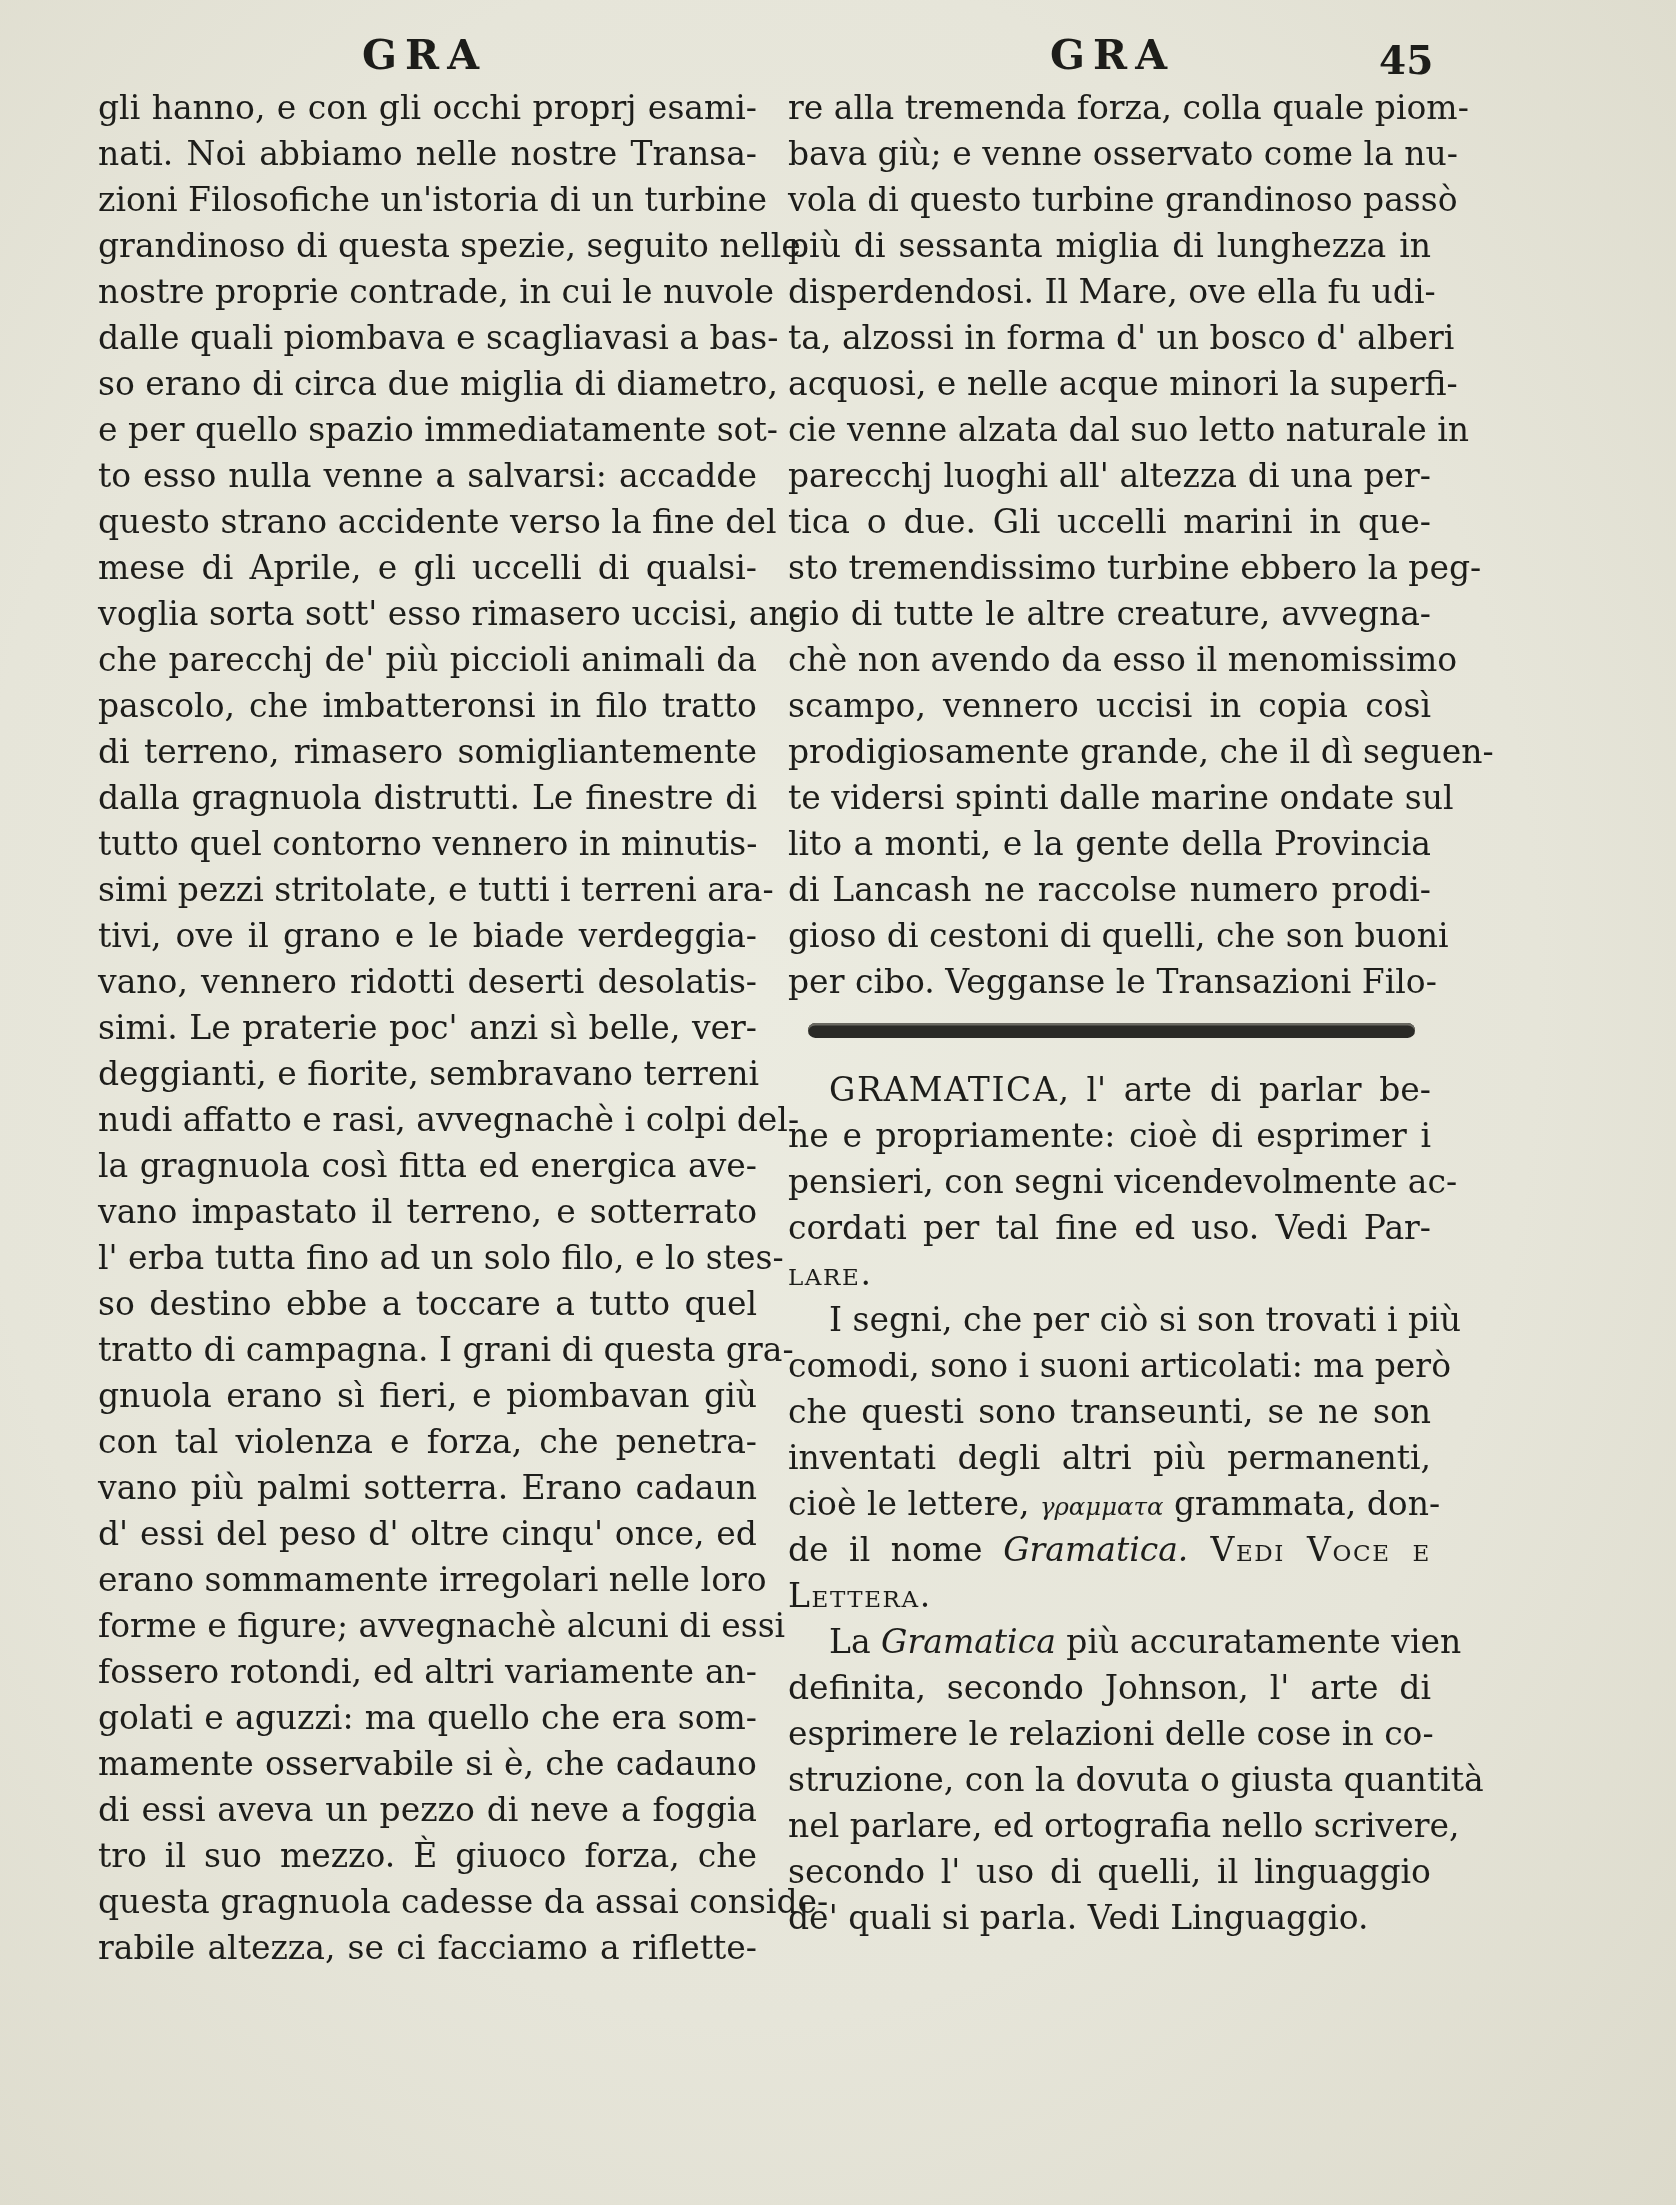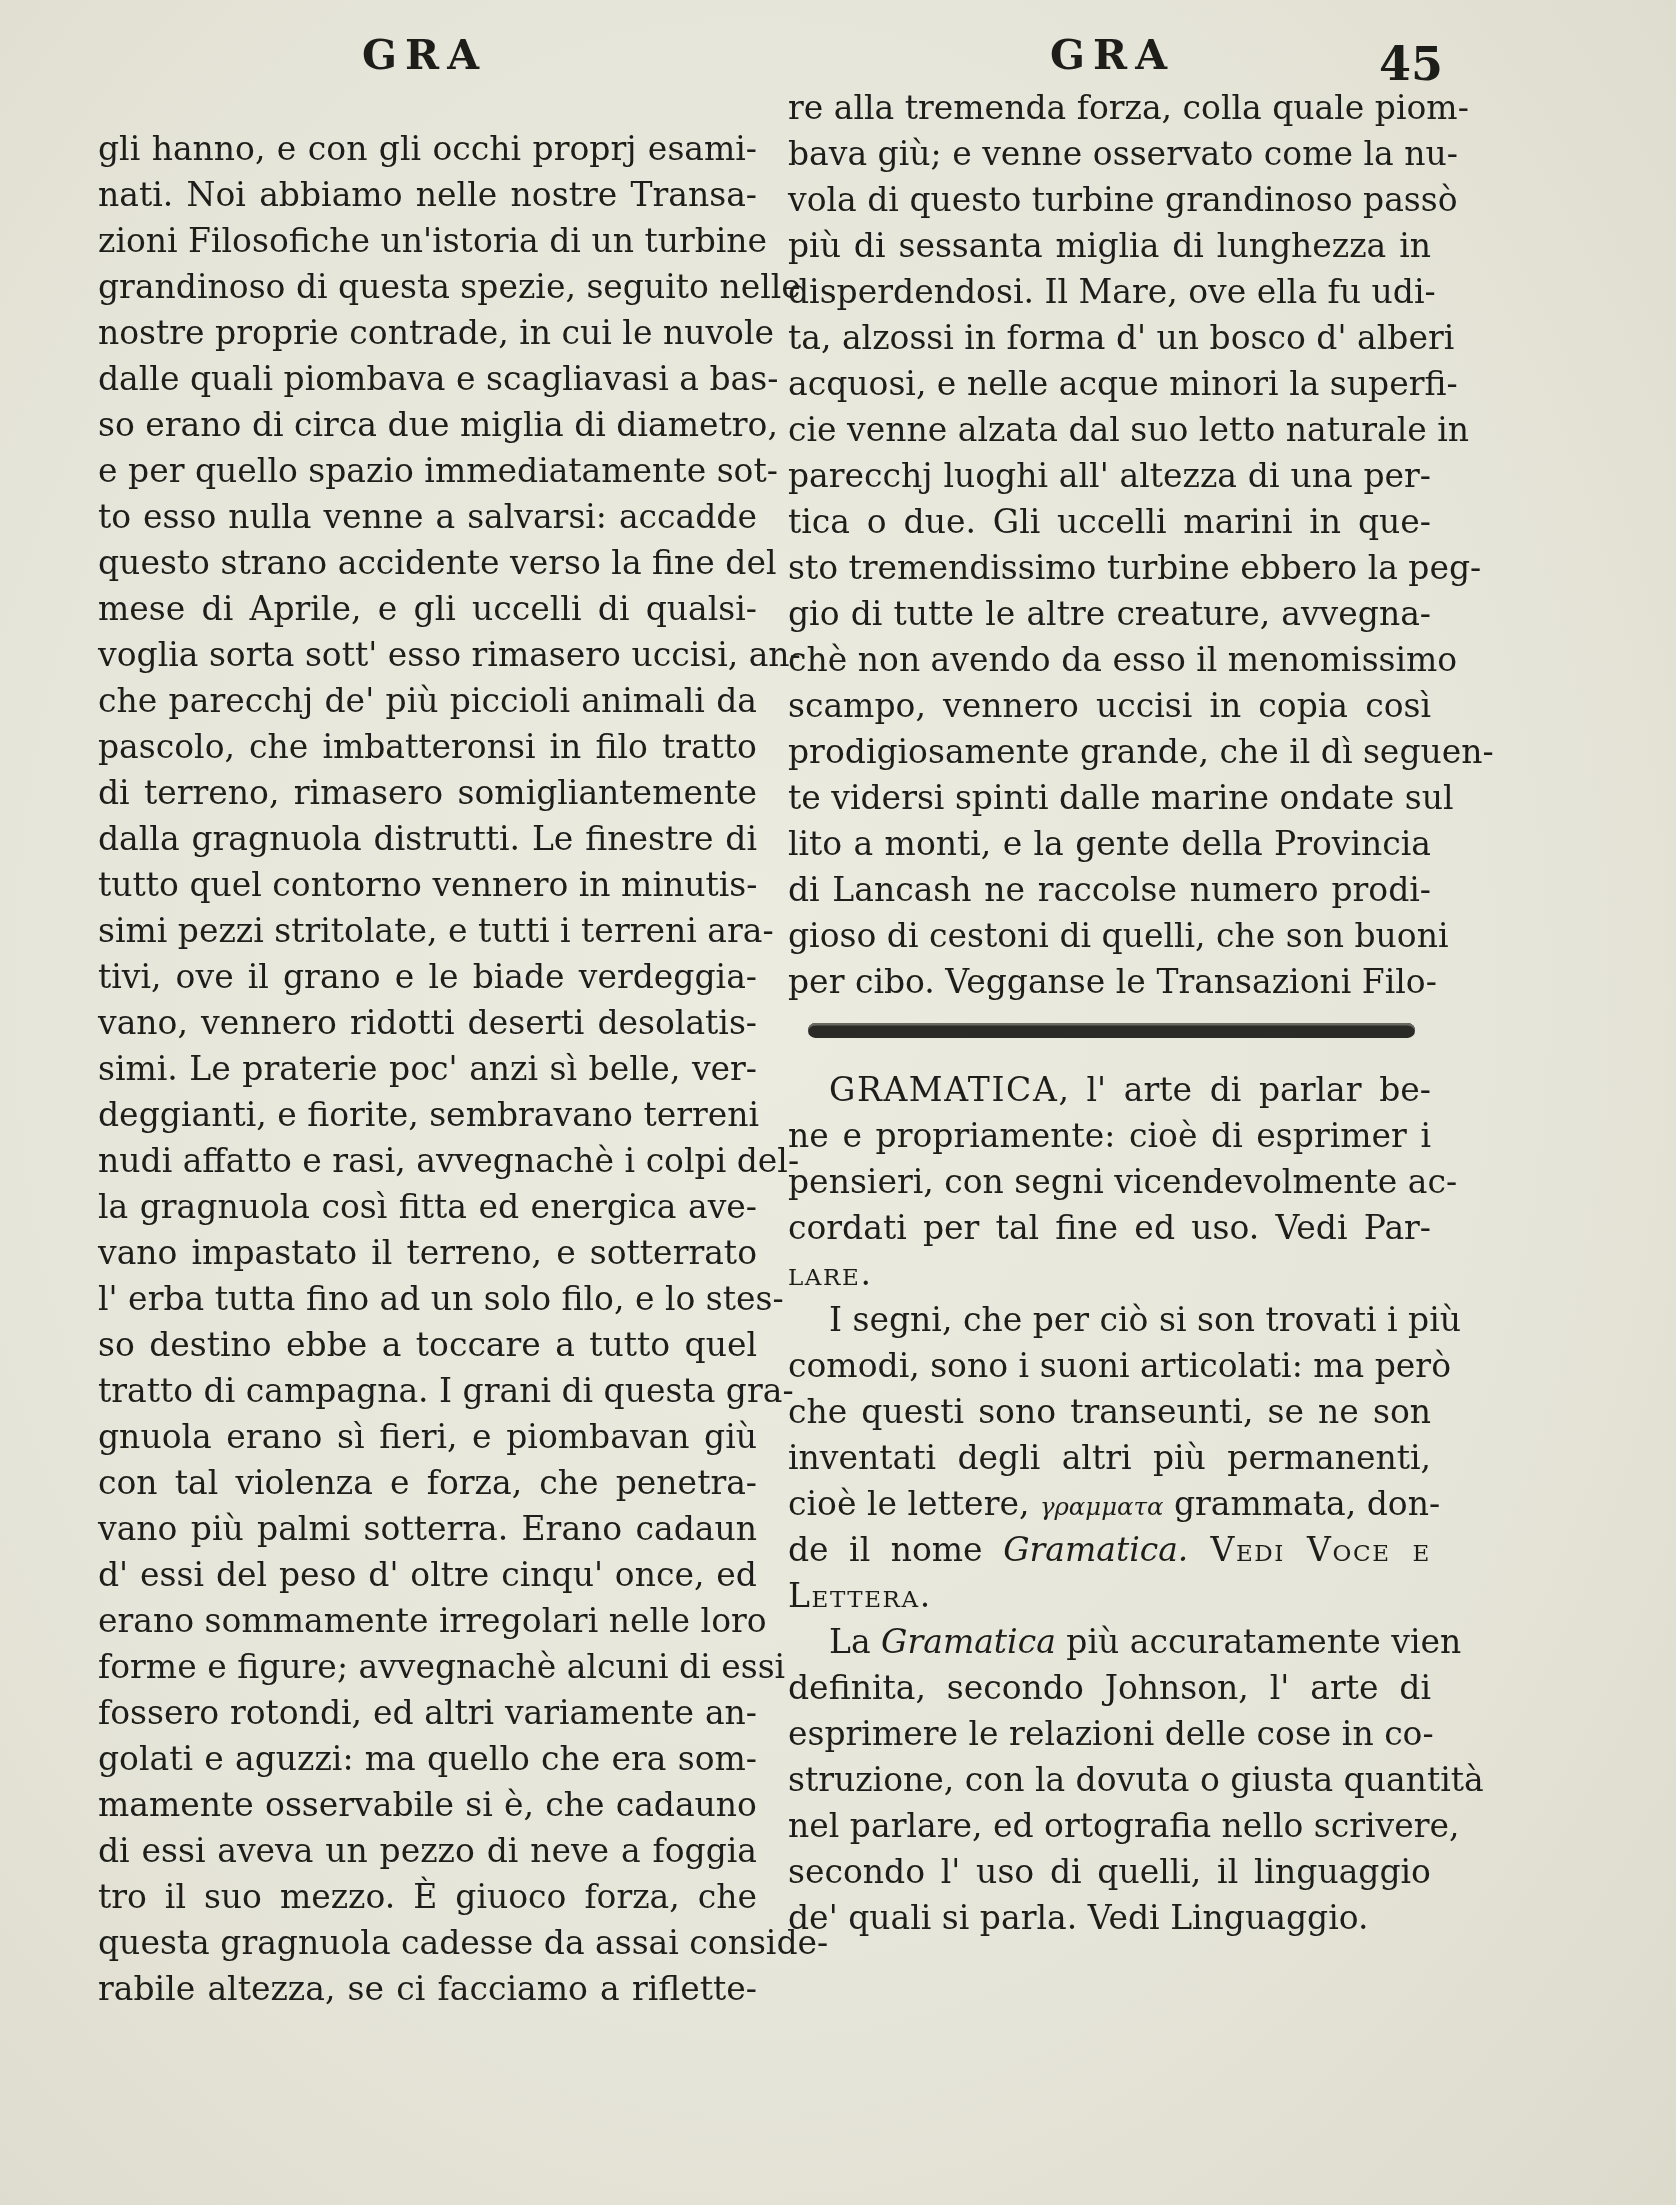--- a/index.html
+++ b/index.html
@@ -3,23 +3,23 @@
 <meta charset="utf-8">
 <style>
   html,body{margin:0;padding:0;}
   body{width:1676px;height:2205px;background:#e7e6da;position:relative;overflow:hidden;
     font-family:"DejaVu Serif","Liberation Serif",serif;color:#1d1d1a;}
   .page{position:absolute;left:0;top:0;width:1676px;height:2205px;
     background:radial-gradient(ellipse at 45% 45%,#ebebe0 0%,#e6e5d9 60%,#dcdacb 100%);}
   .head{position:absolute;top:31px;font-size:41px;letter-spacing:8.1px;font-weight:bold;text-align:right;}
   .head.left{left:362px;}
   .head.right{left:1050px;}
-  .pagenum{position:absolute;top:37px;left:1379px;font-size:46px;font-weight:bold;}
+  .pagenum{position:absolute;top:37px;left:1379px;font-size:39px;font-weight:bold;}
   .col{position:absolute;top:85px;font-size:33px;line-height:46px;}
-  .col.left{left:98px;width:659px;margin-top:41px;}
+  .col.left{left:98px;width:659px;}
   .col.right{left:788px;width:643px;}
   .line{white-space:nowrap;text-align:justify;text-align-last:justify;height:46px;overflow:visible;}
   .line.last{text-align-last:left;}
   .rule{height:14.6px;margin:18px 16.3px 29px 19.5px;background:#2a2a26;border-radius:7.3px;
     box-shadow:inset 0 2.4px 0 #6b6a62;}
   .sc{font-variant:small-caps;letter-spacing:1.6px;}
   .indent{padding-left:41px;}
 </style>
 </head>
 <body>

